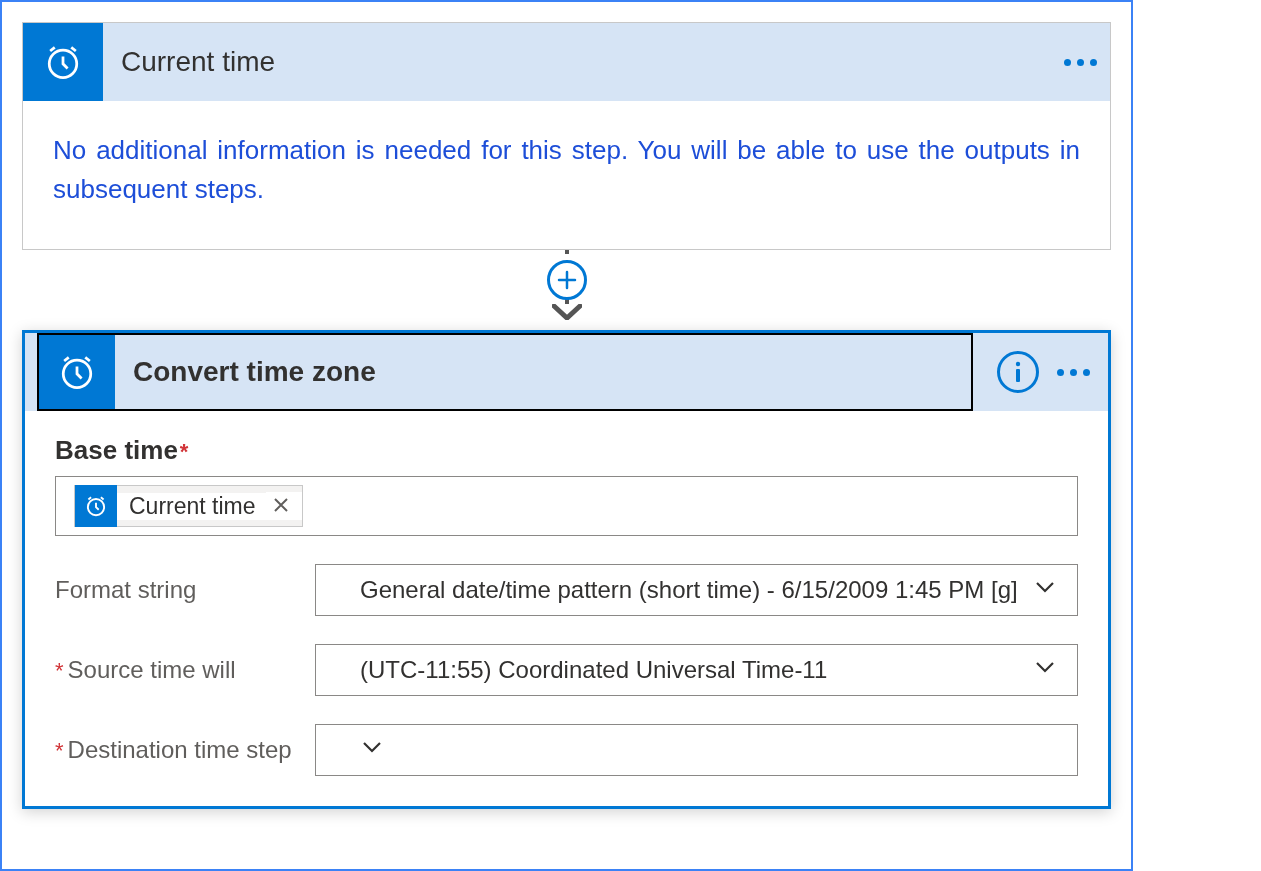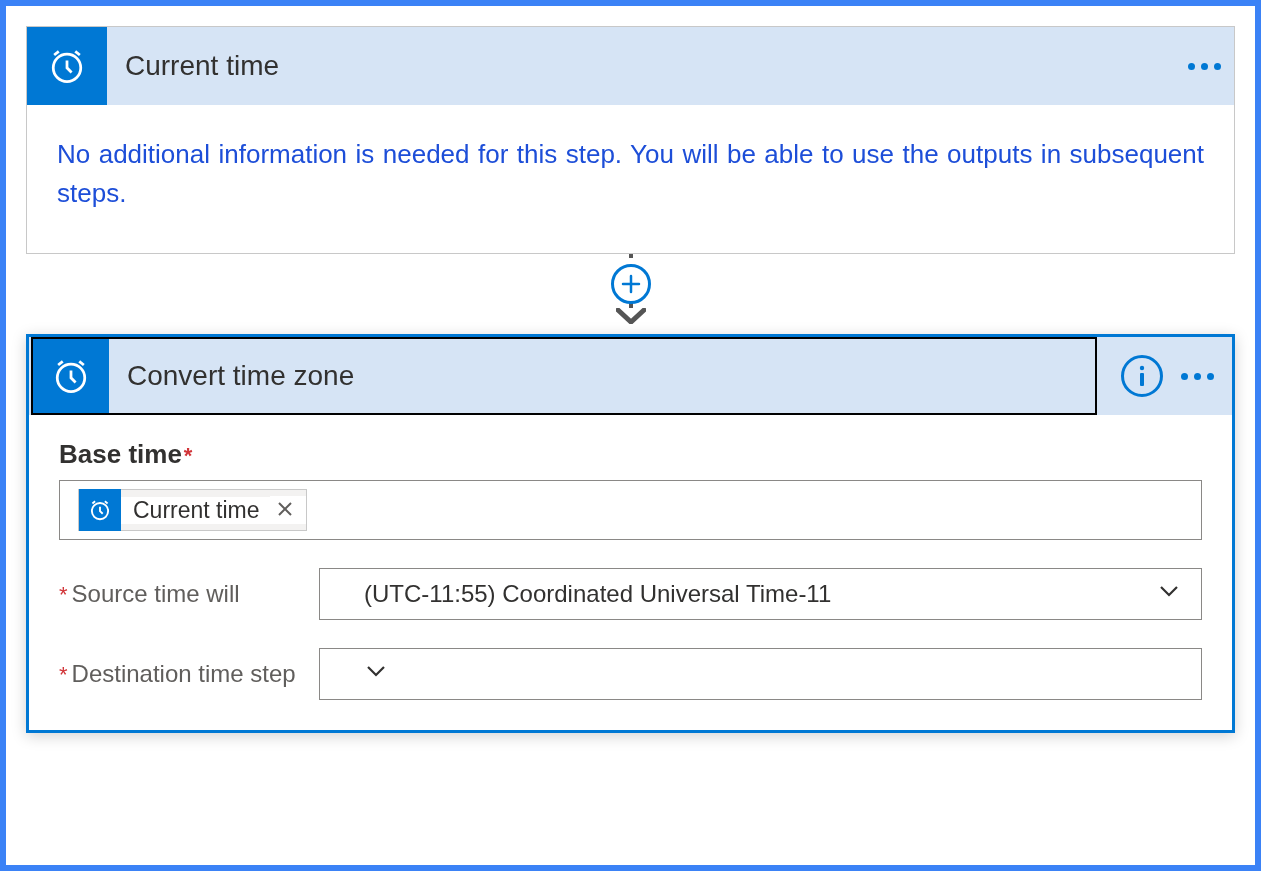--- a/index.html
+++ b/index.html
@@ -4,24 +4,24 @@
 <style>
   * { box-sizing: border-box; }
   body {
     margin: 0;
     padding: 0;
     font-family: "Segoe UI", -apple-system, sans-serif;
     background: #fff;
     color: #323130;
   }
   .canvas {
-    width: 1261px;
+    width: 1133px;
     height: 871px;
     position: relative;
-    border: 6px solid #3b82f6;
+    border: 2px solid #3b82f6;
     padding: 20px;
   }
   .card {
     border: 1px solid #c8c8c8;
     background: #fff;
   }
   .card-header {
     display: flex;
     align-items: center;
     background: #d6e4f5;
@@ -112,21 +112,22 @@
   .card-selected {
     border: 3px solid #0078d4;
     box-shadow: 0 3px 14px rgba(0,0,0,0.18);
   }
   .header-inner-border {
     border: 2px solid #000;
     display: flex;
     align-items: center;
     flex: 1;
     height: 78px;
-    margin: 3px 0 3px 2px;
+    margin: 3px 0 3px 12px;
+    font-weight: bold;
   }
   .header-inner-border .icon-block { height: 74px; width: 76px;}
   .info-icon {
     width: 42px; height: 42px;
     border: 3px solid #0078d4;
     border-radius: 50%;
     display: flex;
     align-items: center;
     justify-content: center;
     color: #0078d4;
@@ -295,20 +296,33 @@
           </div>
           <div class="token-label">Current time</div>
           <div class="token-remove">
             <svg width="18" height="18" viewBox="0 0 18 18">
                 <path d="M3 3 L15 15 M15 3 L3 15" stroke="#605e5c" stroke-width="2"></path>
               </svg>
           </div>
         </div>
       </div>
 
+      <div class="row">
+        <div class="row-label">
+          <span>Format string</span>
+        </div>
+        <div class="select-box">
+          <span>General date/time pattern (short time) - 6/15/2009 1:45 PM [g]</span>
+          <span class="chev">
+            <svg viewBox="0 0 24 24">
+                <path d="M4 8 L12 16 L20 8" fill="none" stroke="#323130" stroke-width="2.2"></path>
+              </svg>
+          </span>
+        </div>
+      </div>
 
       <div class="row">
         <div class="row-label">
           <span class="req-pre">*</span><span>Source time will</span>
         </div>
         <div class="select-box">
           <span>(UTC-11:55) Coordinated Universal Time-11</span>
           <span class="chev">
             <svg viewBox="0 0 24 24">
                 <path d="M4 8 L12 16 L20 8" fill="none" stroke="#323130" stroke-width="2.2"></path>

